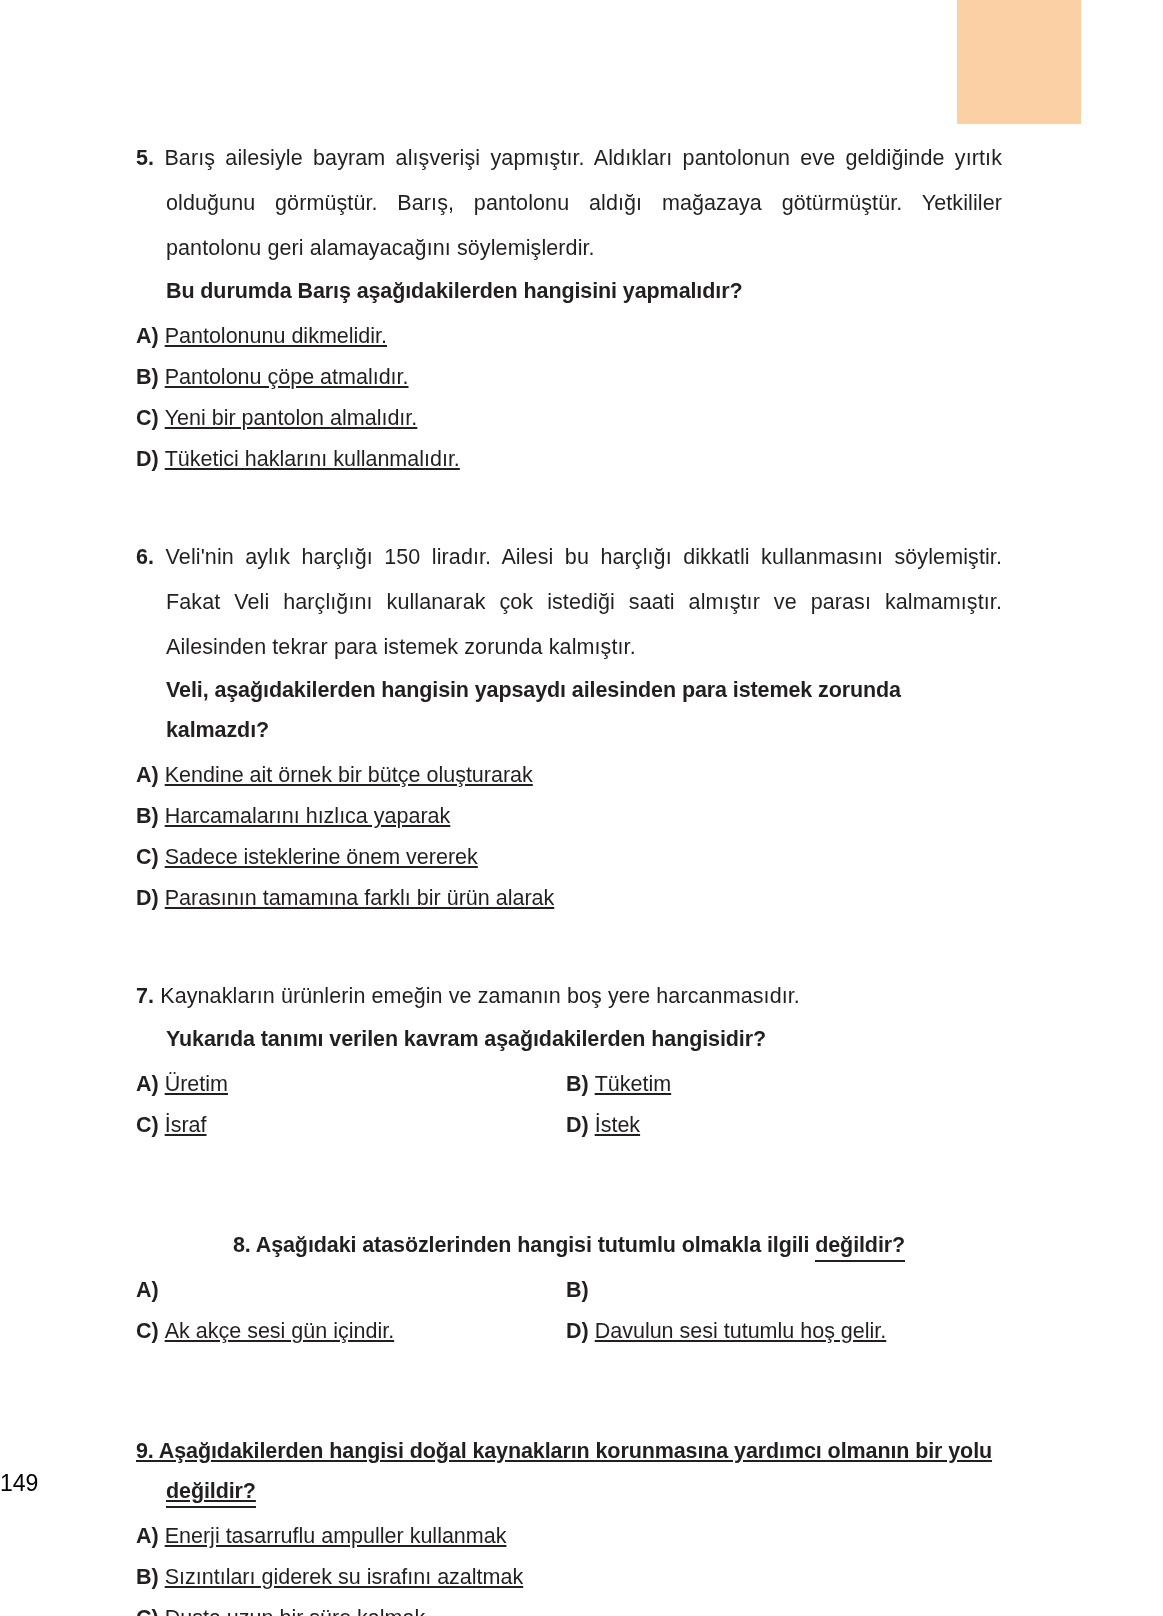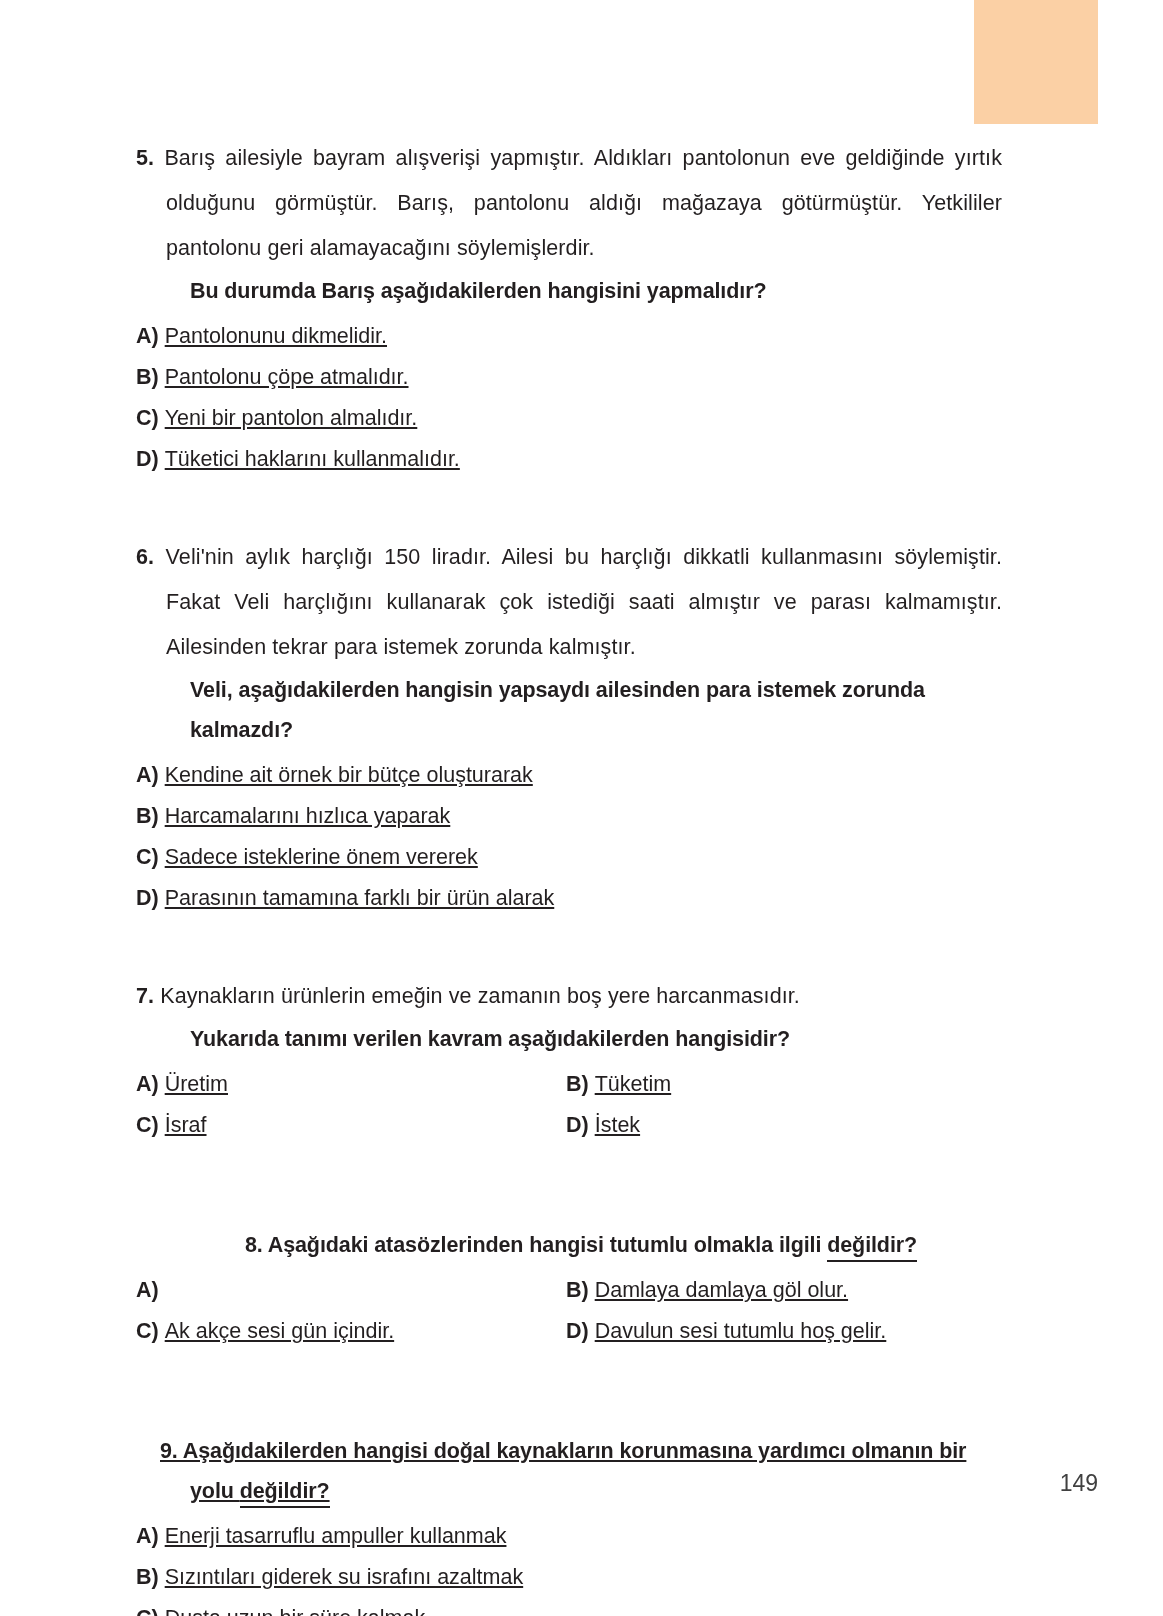--- a/index.html
+++ b/index.html
@@ -8,21 +8,20 @@
     background: #ffffff;
   }
   .page {
     position: relative;
     width: 1081px;
     height: 1616px;
     background: #ffffff;
     font-family: "Liberation Sans", sans-serif;
     color: #231f20;
     overflow: hidden;
-    padding-left: 17px;
   }
   .corner-block {
     position: absolute;
     top: 0;
     right: 0;
     width: 124px;
     height: 124px;
     background: #fbd0a5;
   }
   .content {
@@ -50,21 +49,20 @@
   .q-num {
     font-weight: bold;
   }
   .q-prompt {
     font-size: 21.5px;
     font-weight: bold;
     line-height: 40px;
     padding-left: 30px;
     margin-top: 0px;
     letter-spacing: -0.1px;
-    margin-left: 24px;
   }
   .q-prompt.tight {
     padding-left: 30px;
     text-indent: -30px;
     text-decoration: underline;
   }
   .q-prompt.wide {
     padding-left: 0px;
     text-indent: 0px;
     text-align: center;
@@ -112,23 +110,23 @@
   }
 
   .spacer-sm { height: 14px; }
   .spacer-md { height: 38px; }
 
   .page-number {
     position: absolute;
     left: 0;
     right: 0;
     top: 1470px;
-    text-align: right;
+    text-align: left;
     font-size: 23px;
-    color: #404040;
+    color: #000000;
     font-family: "Liberation Sans", sans-serif;
   }
 </style>
 </head>
 <body>
 
 <div class="page">
 
   <div class="corner-block"></div>
 
@@ -242,21 +240,20 @@
       <div class="q-prompt wide">
         <span>8. Aşağıdaki atasözlerinden hangisi tutumlu olmakla ilgili </span><span class="neg">değildir?</span>
       </div>
       <div class="options two-col">
         <div class="opt-row">
           <div class="opt col-a">
             <span class="opt-letter">A)</span>
           </div>
           <div class="opt col-b">
             <span class="opt-letter">B)</span>
-            <span class="opt-text">Damlaya damlaya göl olur.</span>
           </div>
         </div>
         <div class="opt-row">
           <div class="opt col-a">
             <span class="opt-letter">C)</span>
             <span class="opt-text">Ak akçe sesi gün içindir.</span>
           </div>
           <div class="opt col-b">
             <span class="opt-letter">D)</span>
             <span class="opt-text">Davulun sesi tutumlu hoş gelir.</span>

